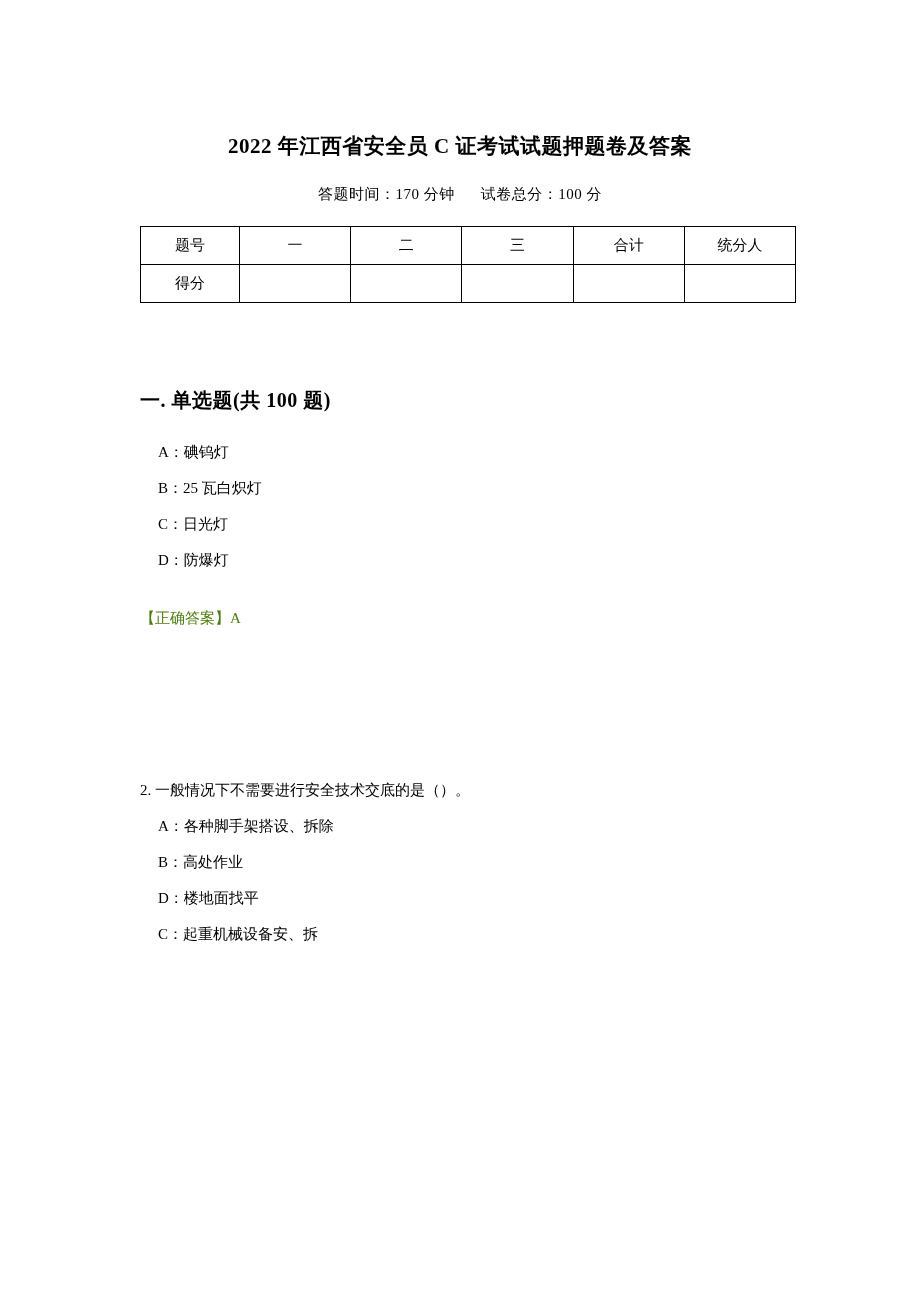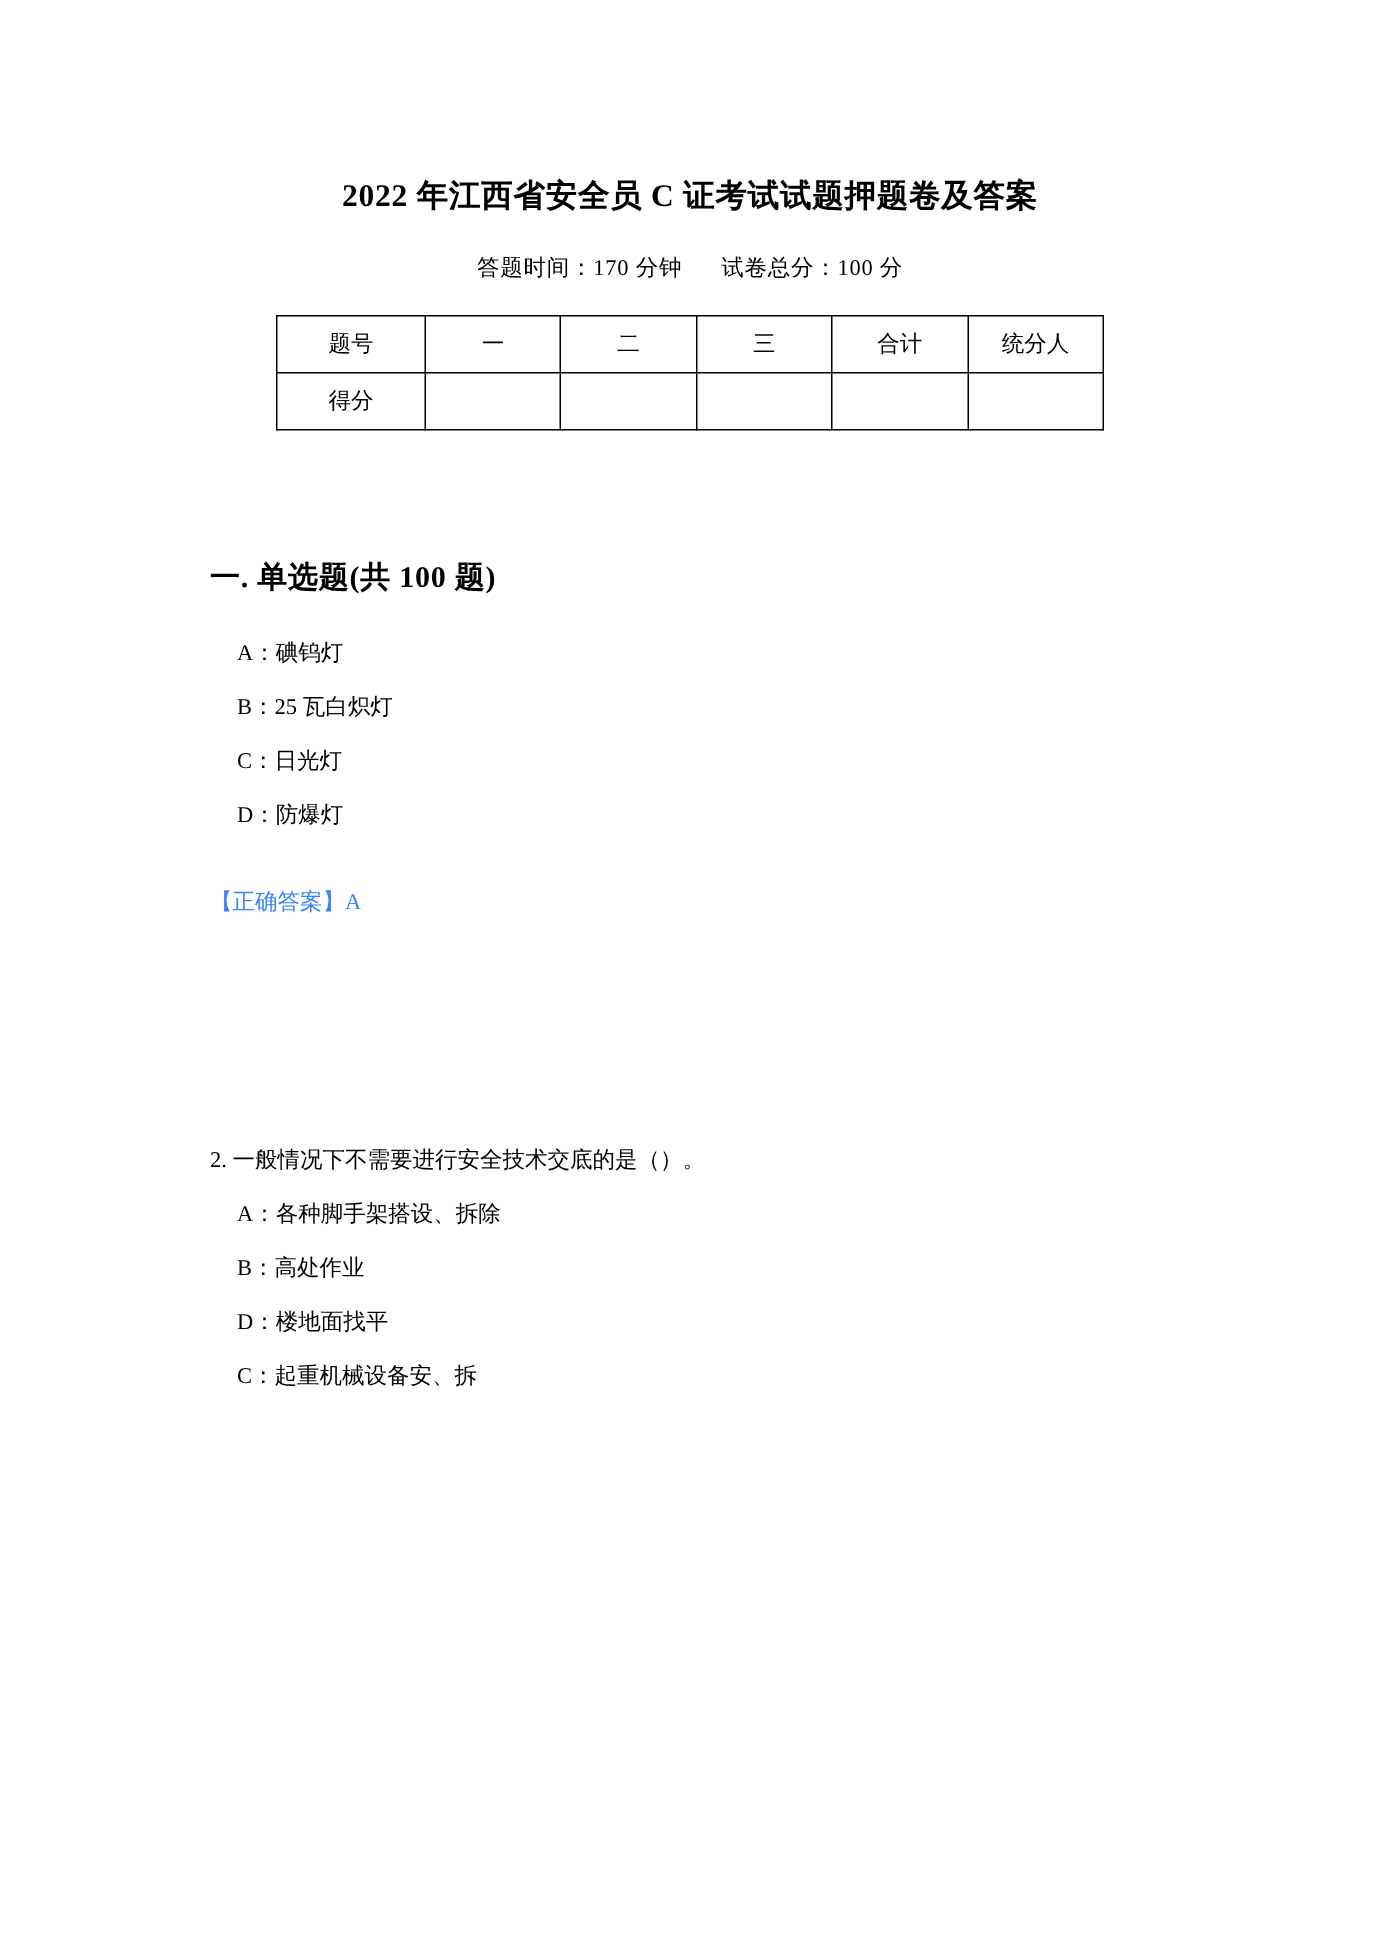--- a/index.html
+++ b/index.html
@@ -12,21 +12,21 @@
     height: 1302px;
     font-family: "Liberation Serif", "DejaVu Serif", serif;
     color: #000000;
     position: relative;
     overflow: hidden;
   }
   .page {
     width: 920px;
     height: 1302px;
     box-sizing: border-box;
-    padding: 0 140px;
+    padding: 16px 140px;
     position: relative;
   }
   .doc-title {
     text-align: center;
     font-size: 21px;
     font-weight: bold;
     letter-spacing: 0.5px;
     margin: 0;
     padding-top: 118px;
     line-height: 1.2;
@@ -37,21 +37,21 @@
     margin-top: 26px;
     letter-spacing: 0.5px;
   }
   .exam-meta .gap {
     display: inline-block;
     width: 26px;
   }
   .score-table {
     border-collapse: collapse;
     margin: 22px auto 0 auto;
-    width: 552px;
+    width: 656px;
     table-layout: fixed;
   }
   .score-table td {
     border: 1px solid #000000;
     height: 35px;
     text-align: center;
     font-size: 15px;
     vertical-align: middle;
   }
   .score-table .lbl {
@@ -71,21 +71,21 @@
     font-size: 15px;
     line-height: 1.6;
     margin-bottom: 8px;
   }
   .q-option {
     font-size: 15px;
     line-height: 1.6;
     margin: 12px 0 0 18px;
   }
   .answer {
-    color: #3b82f6;
+    color: #4d7c0f;
     font-size: 15px;
     margin-top: 34px;
     line-height: 1.6;
   }
   .spacer-block {
     height: 148px;
   }
   .q2-wrap {
     margin-top: 0;
   }

